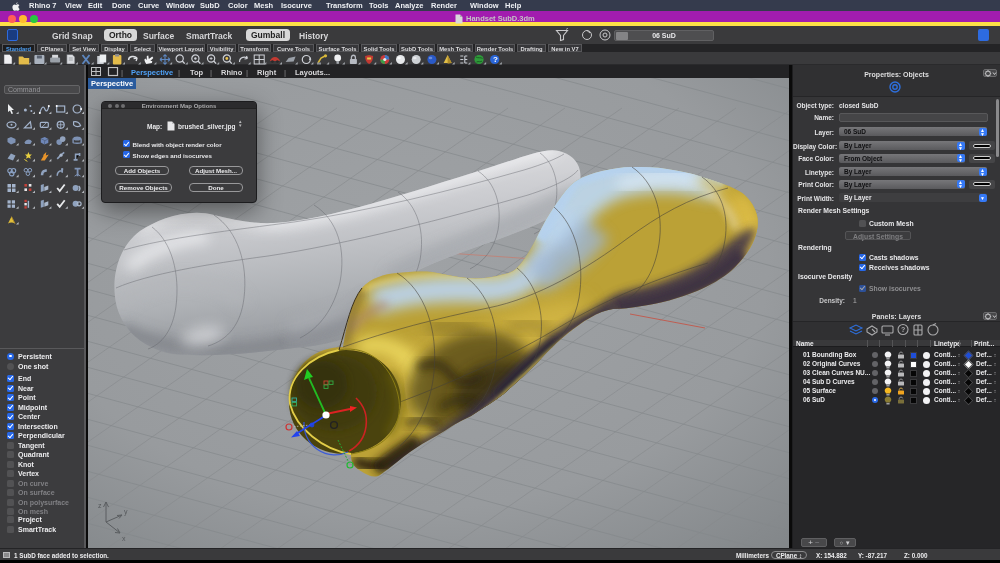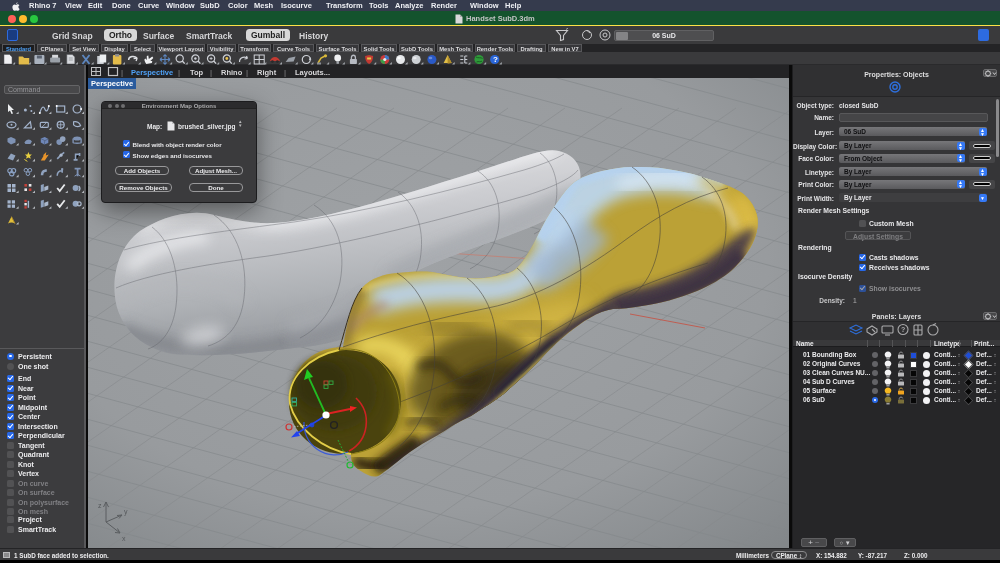--- a/index.html
+++ b/index.html
@@ -6,21 +6,21 @@
 html,body { width:1000px; height:563px; overflow:hidden; background:#000; }
 body { font-family:"Liberation Sans", sans-serif; }
 #app { position:absolute; left:0; top:0; width:1000px; height:552px; background:#0a0a0a;border-radius:23px; }
 .abs { position:absolute; }
 
 
 #menubar { left:0; top:0; width:1000px; height:11px; background:#353b4d; color:#eef0f4; font-size:7.5px; font-weight:bold; }
 #menubar span { position:absolute; top:1px; }
 
 
-#titlebar { left:0; top:11px; width:1000px; height:15px; background:#14532d; border-bottom:1px solid #fde047; }
+#titlebar { left:0; top:11px; width:1000px; height:15px; background:#a21caf; border-bottom:4px solid #fde047; }
 .tl { position:absolute; top:3.5px; width:8px; height:8px; border-radius:50%; }
 
 
 #toolbar { left:0; top:26px; width:1000px; height:18px; background:#3a3a3c; color:#d6d6d8; font-size:8.5px; font-weight:bold; }
 #toolbar .lbl { position:absolute; top:5px; }
 #toolbar .btn { position:absolute; top:2.5px; height:12px; line-height:12px; background:#d8d8d8; color:#222; border-radius:3.5px; text-align:center; }
 
 
 #tabstrip { left:0; top:44px; width:1000px; height:8px; background:#242426; font-size:5.8px; font-weight:bold; color:#dddddf; }
 #tabstrip .tab { position:absolute; top:0; height:7.5px; line-height:8px; background:#37373a; border:0.5px solid #57575a; text-align:center; }

